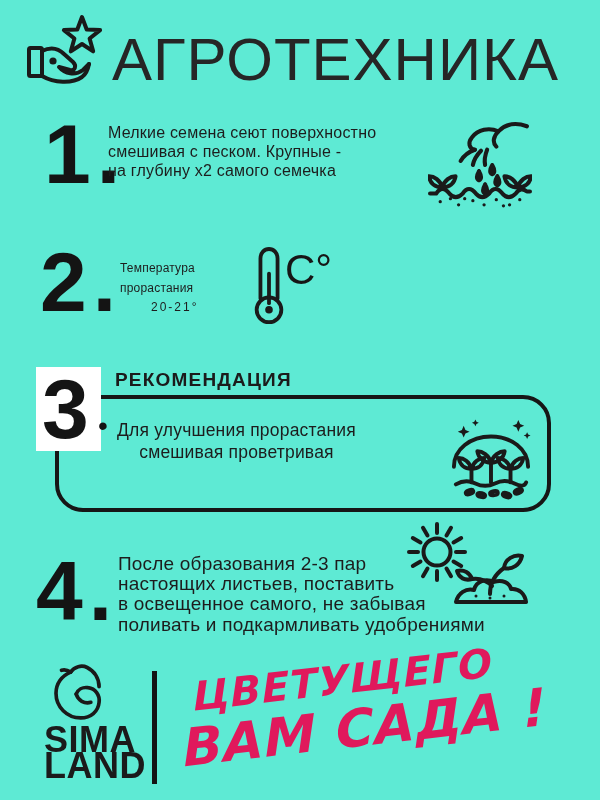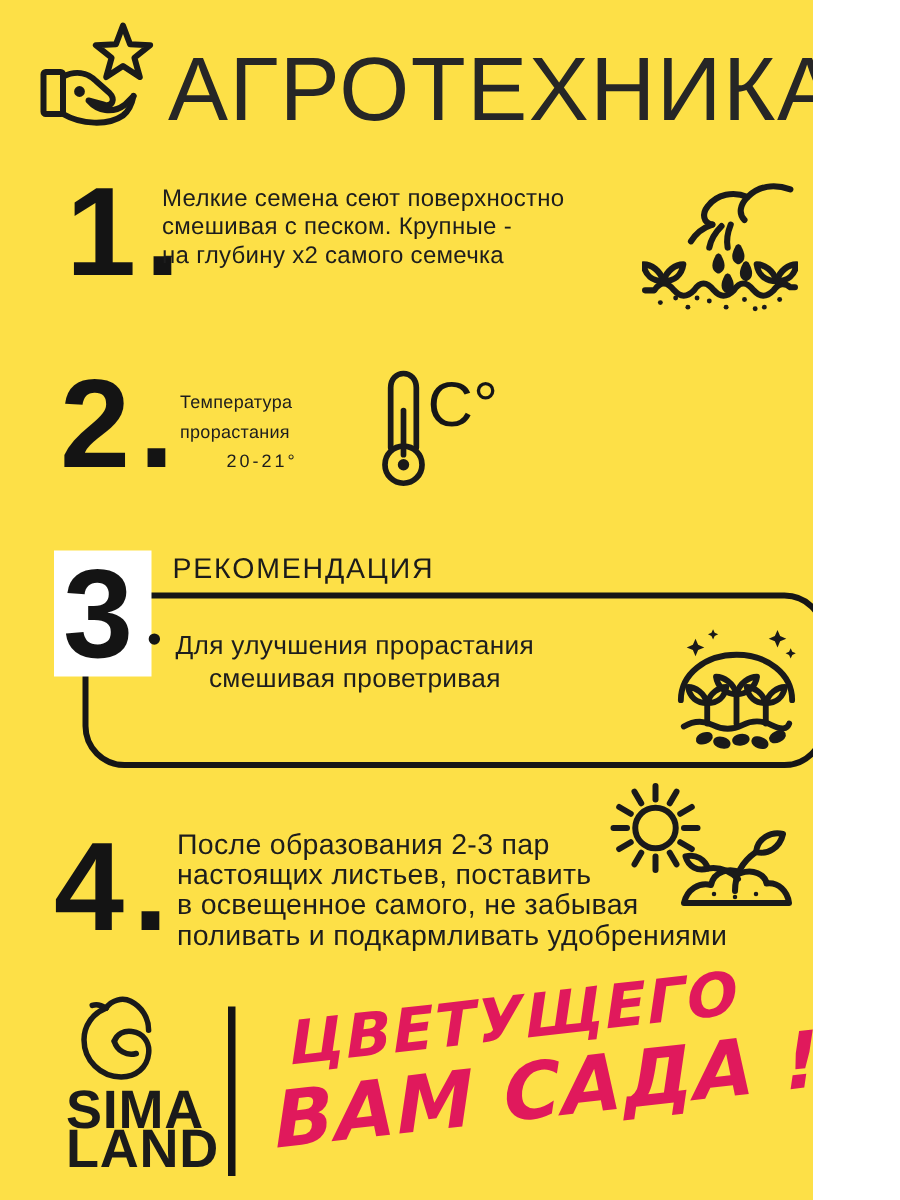--- a/index.html
+++ b/index.html
@@ -1,17 +1,17 @@
 <!DOCTYPE html>
 <html><head>
 <meta charset="utf-8">
 <style>
   html,body{margin:0;padding:0;background:#fff;}
-  .page{position:relative;width:528px;height:800px;background:#fde047;overflow:hidden;
-        font-family:"Liberation Sans",sans-serif;color:#1d1d1d;padding-left:14px;}
+  .page{position:relative;width:600px;height:800px;background:#5eead4;overflow:hidden;
+        font-family:"Liberation Sans",sans-serif;color:#1d1d1d;}
   .abs{position:absolute;}
   svg{display:block;}
   .ic{stroke:#1a1a1a;fill:none;stroke-width:4;stroke-linecap:round;stroke-linejoin:round;}
 
   .title{left:112px;top:28px;width:480px;font-size:60px;line-height:64px;font-weight:500;
          letter-spacing:1px;color:#262626;white-space:nowrap;}
 
   .num{font-weight:800;font-size:84px;line-height:84px;letter-spacing:6px;color:#141414;}
   .lines{font-weight:500;letter-spacing:0.2px;color:#1d1d1d;}
   .lines div{white-space:nowrap;}
@@ -19,21 +19,21 @@
   .s1-num{left:44px;top:112px;}
   .s1-lines{left:108px;top:124px;font-size:16px;line-height:18.8px;}
   .s1-icon{left:428px;top:120px;}
 
   .s2-num{left:40px;top:240px;}
   .s2-lines{left:120px;top:259px;font-size:12px;line-height:19.5px;}
   .s2-lines div:nth-child(3){letter-spacing:2px;margin-left:31px;}
   .s2-thermo{left:250px;top:245px;}
   .s2-cdeg{left:285px;top:248px;font-size:42px;line-height:44px;font-weight:500;color:#161616;}
 
-  .s3-heading{left:115px;top:369px;font-size:19px;line-height:22px;font-weight:400;
+  .s3-heading{left:115px;top:369px;font-size:19px;line-height:22px;font-weight:700;
               letter-spacing:1.2px;color:#1b1b1b;white-space:nowrap;}
   .s3-box{left:55px;top:395px;width:488px;height:109px;border:4.5px solid #161616;border-radius:28px;}
   .s3-num{left:36px;top:367px;background:#fff;padding:0 6px;z-index:3;}
   .s3-bullet{left:98px;top:412px;font-size:28px;line-height:28px;color:#141414;z-index:4;}
   .s3-lines{left:117px;top:419px;font-size:17.5px;line-height:22.3px;z-index:4;text-align:center;}
   .s3-icon{left:450px;top:416px;z-index:4;}
 
   .s4-num{left:36px;top:549px;}
   .s4-lines{left:118px;top:554px;font-size:19px;line-height:20.2px;}
   .s4-sun{left:404px;top:519px;}

